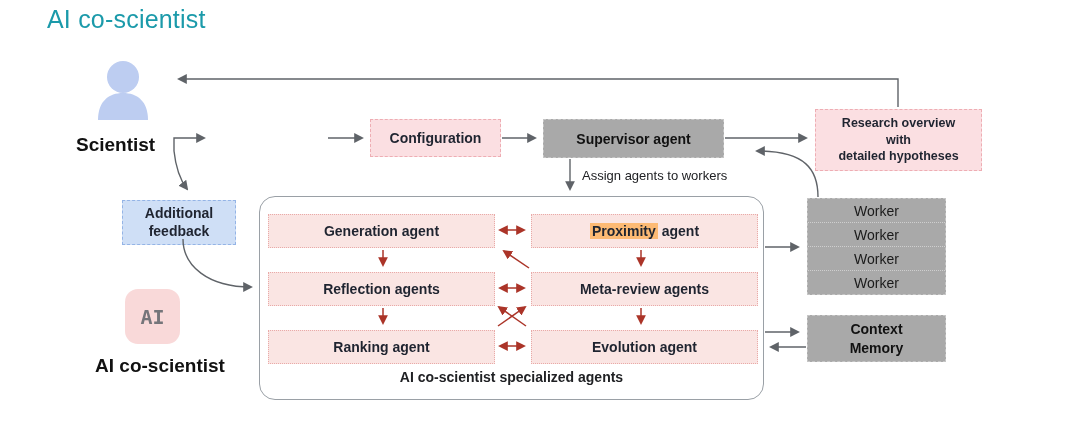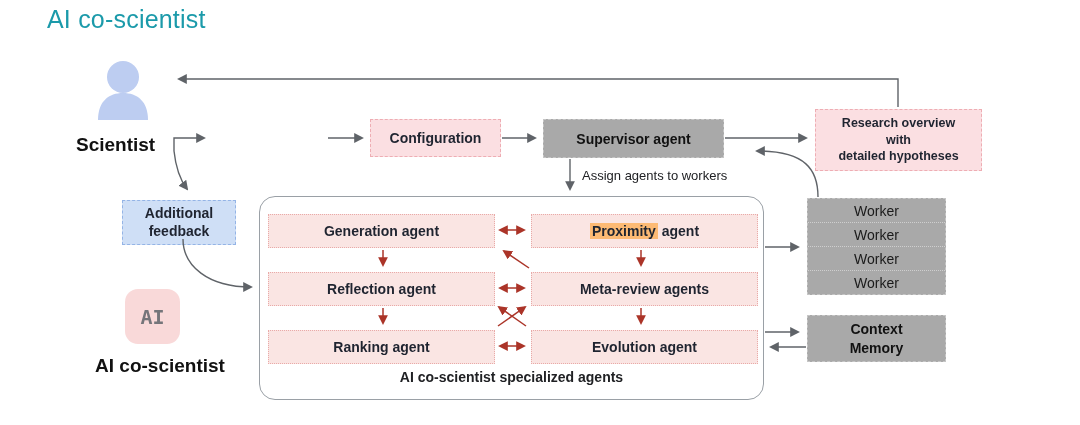--- a/index.html
+++ b/index.html
@@ -63,21 +63,21 @@
   <div id="additional-feedback" class="node blue pre">Additional
 feedback</div>
   <div id="assign-label" class="abs">Assign agents to workers</div>
 
   <div id="agents-container" class="abs">
     <div class="agent colL row1">Generation agent</div>
     <div class="agent colR row1">
       <span class="hl">Proximity</span>
       <span class="rest">agent</span>
     </div>
-    <div class="agent colL row2">Reflection agent</div>
+    <div class="agent colL row2">Reflection agents</div>
     <div class="agent colR row2">Meta-review agents</div>
     <div class="agent colL row3">Ranking agent</div>
     <div class="agent colR row3">Evolution agent</div>
     <div id="agents-caption">AI co-scientist specialized agents</div>
   </div>
 
   <div id="workers-box" class="abs">
     <div class="worker-row">Worker</div>
     <div class="worker-row">Worker</div>
     <div class="worker-row">Worker</div>

